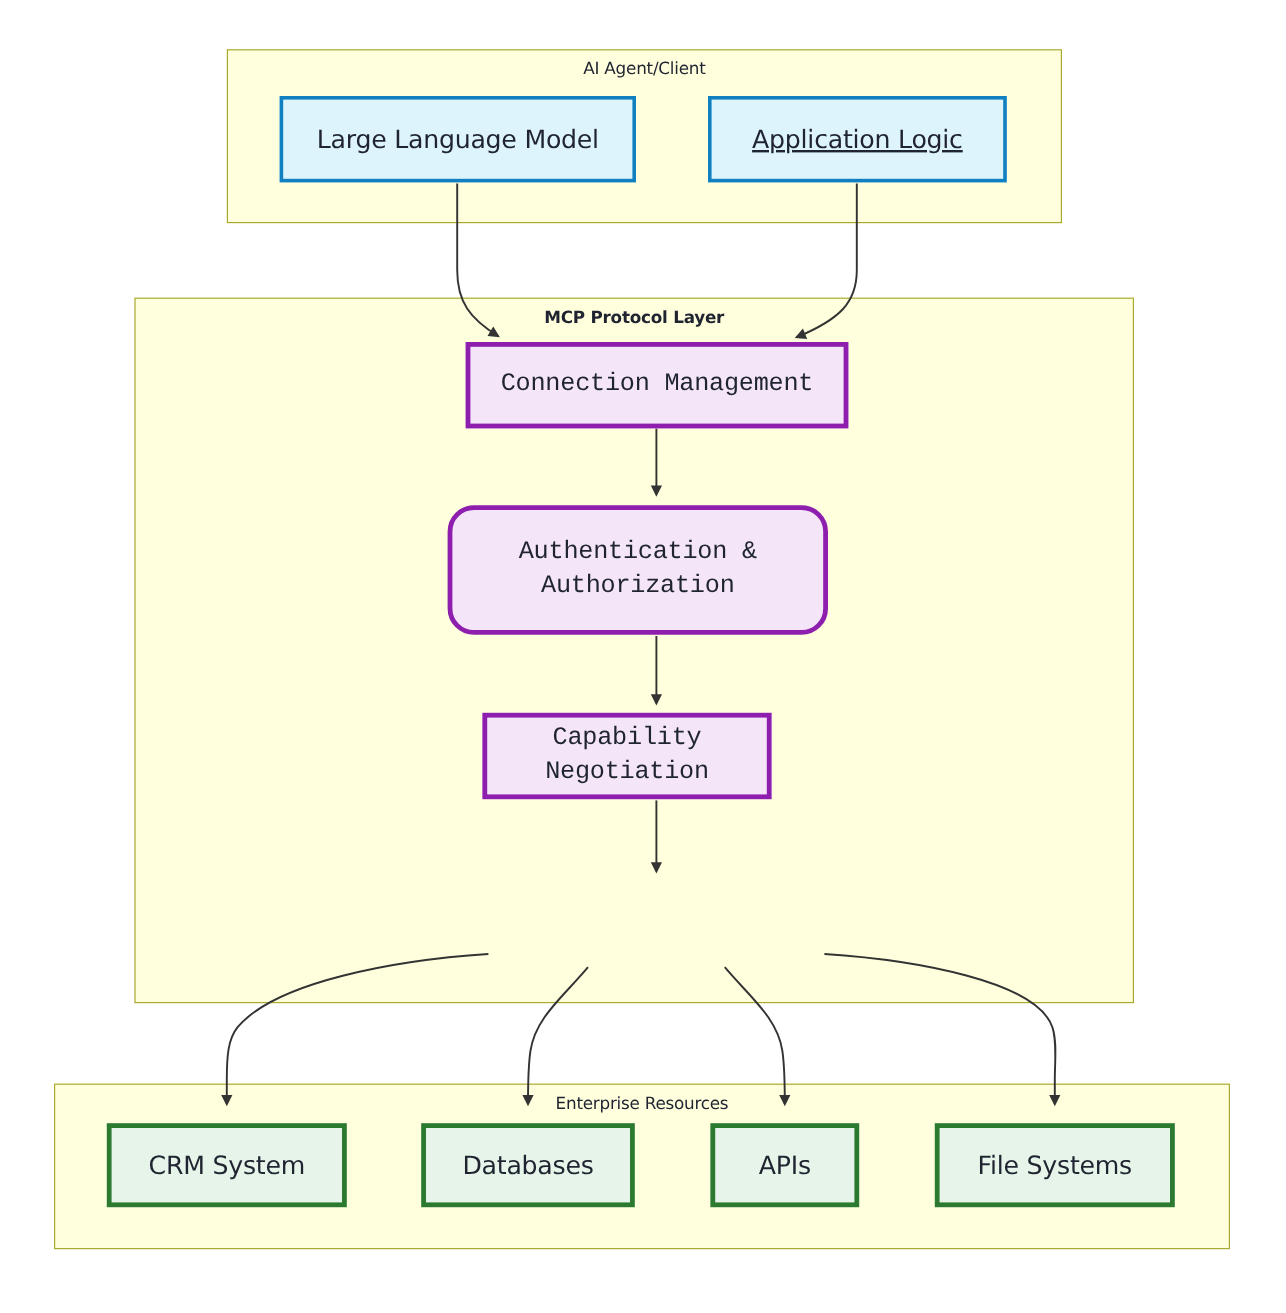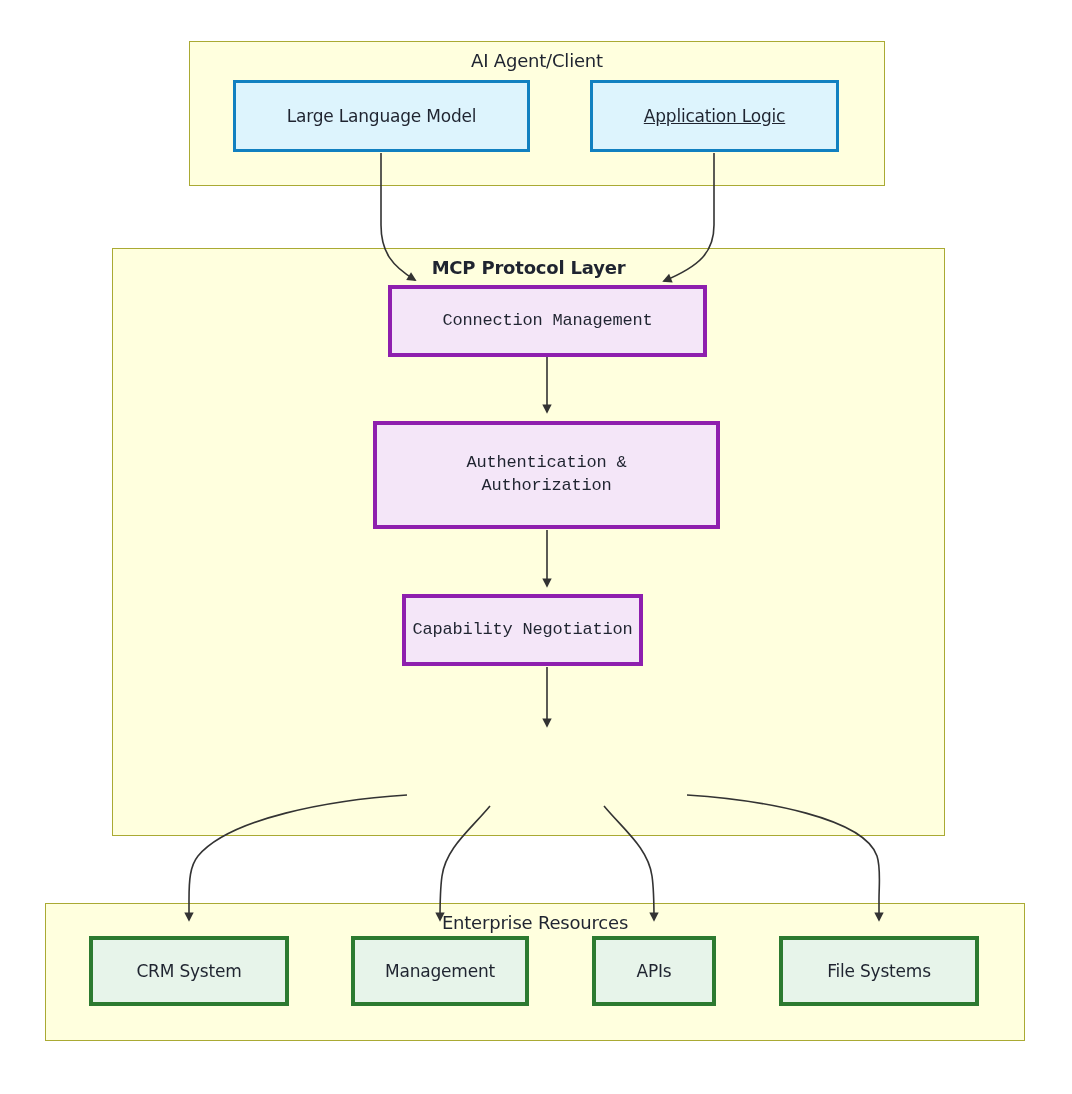--- a/index.html
+++ b/index.html
@@ -30,35 +30,35 @@
     border: 1px solid #aaaa33;
     box-sizing: border-box;
     z-index: 1;
   }
   .cluster-title {
     position: absolute;
     top: 8px;
     left: 0;
     width: 100%;
     text-align: center;
-    font-size: 18px;
+    font-size: 14px;
     color: #1f2430;
     letter-spacing: -0.2px;
     white-space: nowrap;
   }
 
   
   .node {
     position: absolute;
     box-sizing: border-box;
     display: flex;
     align-items: center;
     justify-content: center;
     text-align: center;
-    font-size: 17px;
+    font-size: 21px;
     line-height: 1.35;
     color: #1f2430;
     letter-spacing: -0.2px;
     z-index: 3;
     padding: 2px 6px;
   }
   .node.blue {
     background: #ddf4fd;
     border: 3px solid #1180c0;
   }
@@ -136,40 +136,40 @@
   </div>
 
   <div class="cluster" style="left:112px; top:248px; width:833px; height:588px;font-weight:bold;">
     <div class="cluster-title">MCP Protocol Layer</div>
   </div>
 
   <div class="node purple" style="left:388px; top:285px; width:319px; height:72px;">
     <span>Connection Management</span>
   </div>
 
-  <div class="node purple" style="left:373px; top:421px; width:347px; height:108px;">
+  <div class="node purple" style="left:373px; top:421px; width:317px; height:108px;border-radius:22px;">
     <span style="white-space:pre-line;">Authentication &amp;
 Authorization</span>
   </div>
 
   <div class="node purple" style="left:402px; top:594px; width:241px; height:72px;">
     <span>Capability Negotiation</span>
   </div>
 
 
   <div class="cluster" style="left:45px; top:903px; width:980px; height:138px;">
     <div class="cluster-title">Enterprise Resources</div>
   </div>
 
   <div class="node green" style="left:89px; top:936px; width:200px; height:70px;">
     <span>CRM System</span>
   </div>
 
   <div class="node green" style="left:351px; top:936px; width:178px; height:70px;">
-    <span>Management</span>
+    <span>Databases</span>
   </div>
 
   <div class="node green" style="left:592px; top:936px; width:124px; height:70px;">
     <span>APIs</span>
   </div>
 
   <div class="node green" style="left:779px; top:936px; width:200px; height:70px;">
     <span>File Systems</span>
   </div>
 

